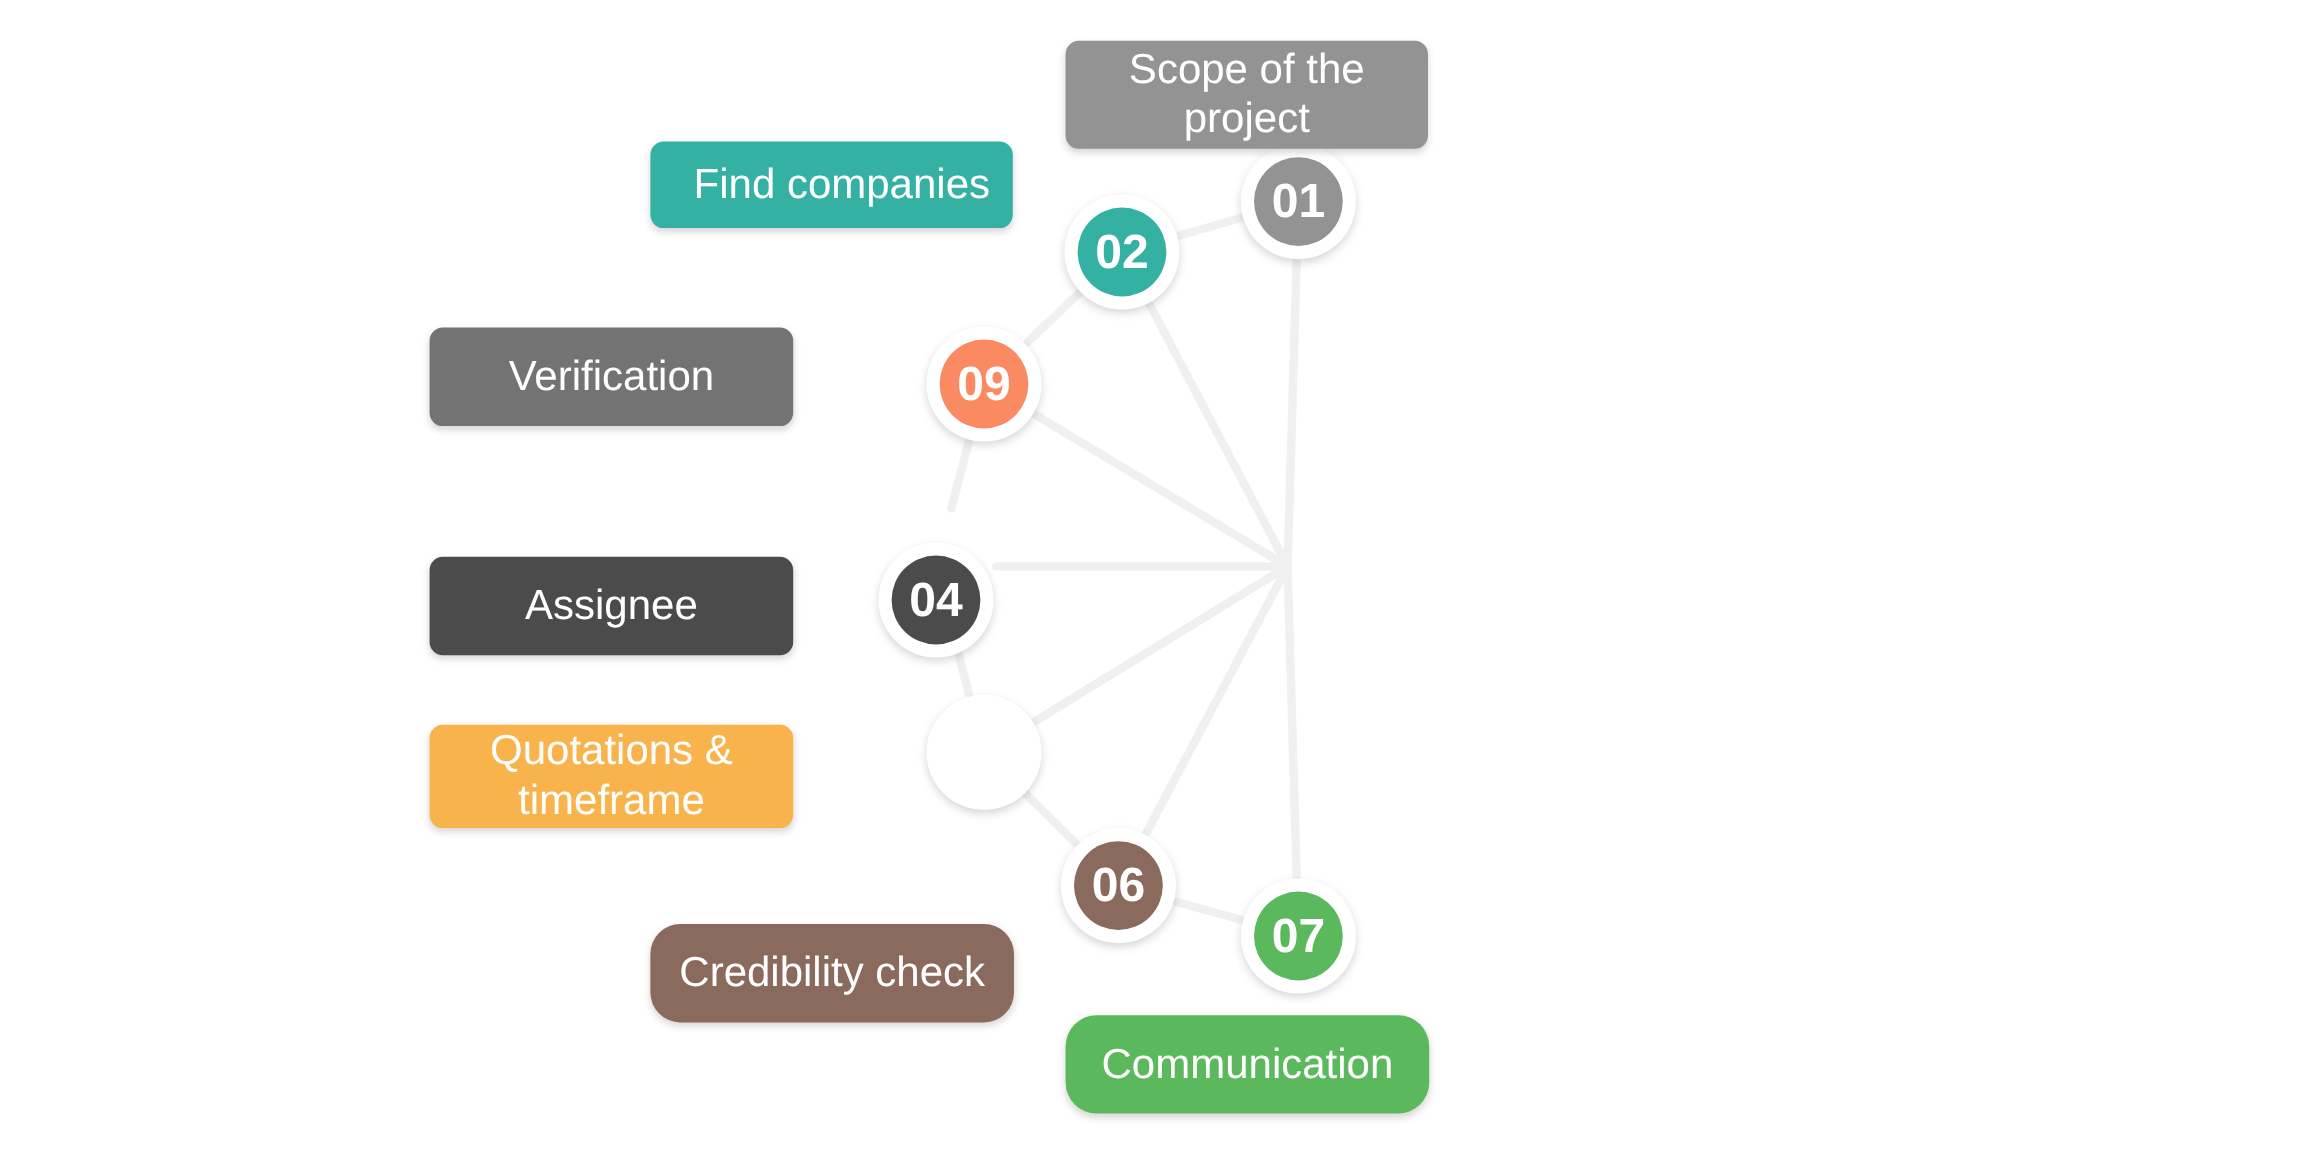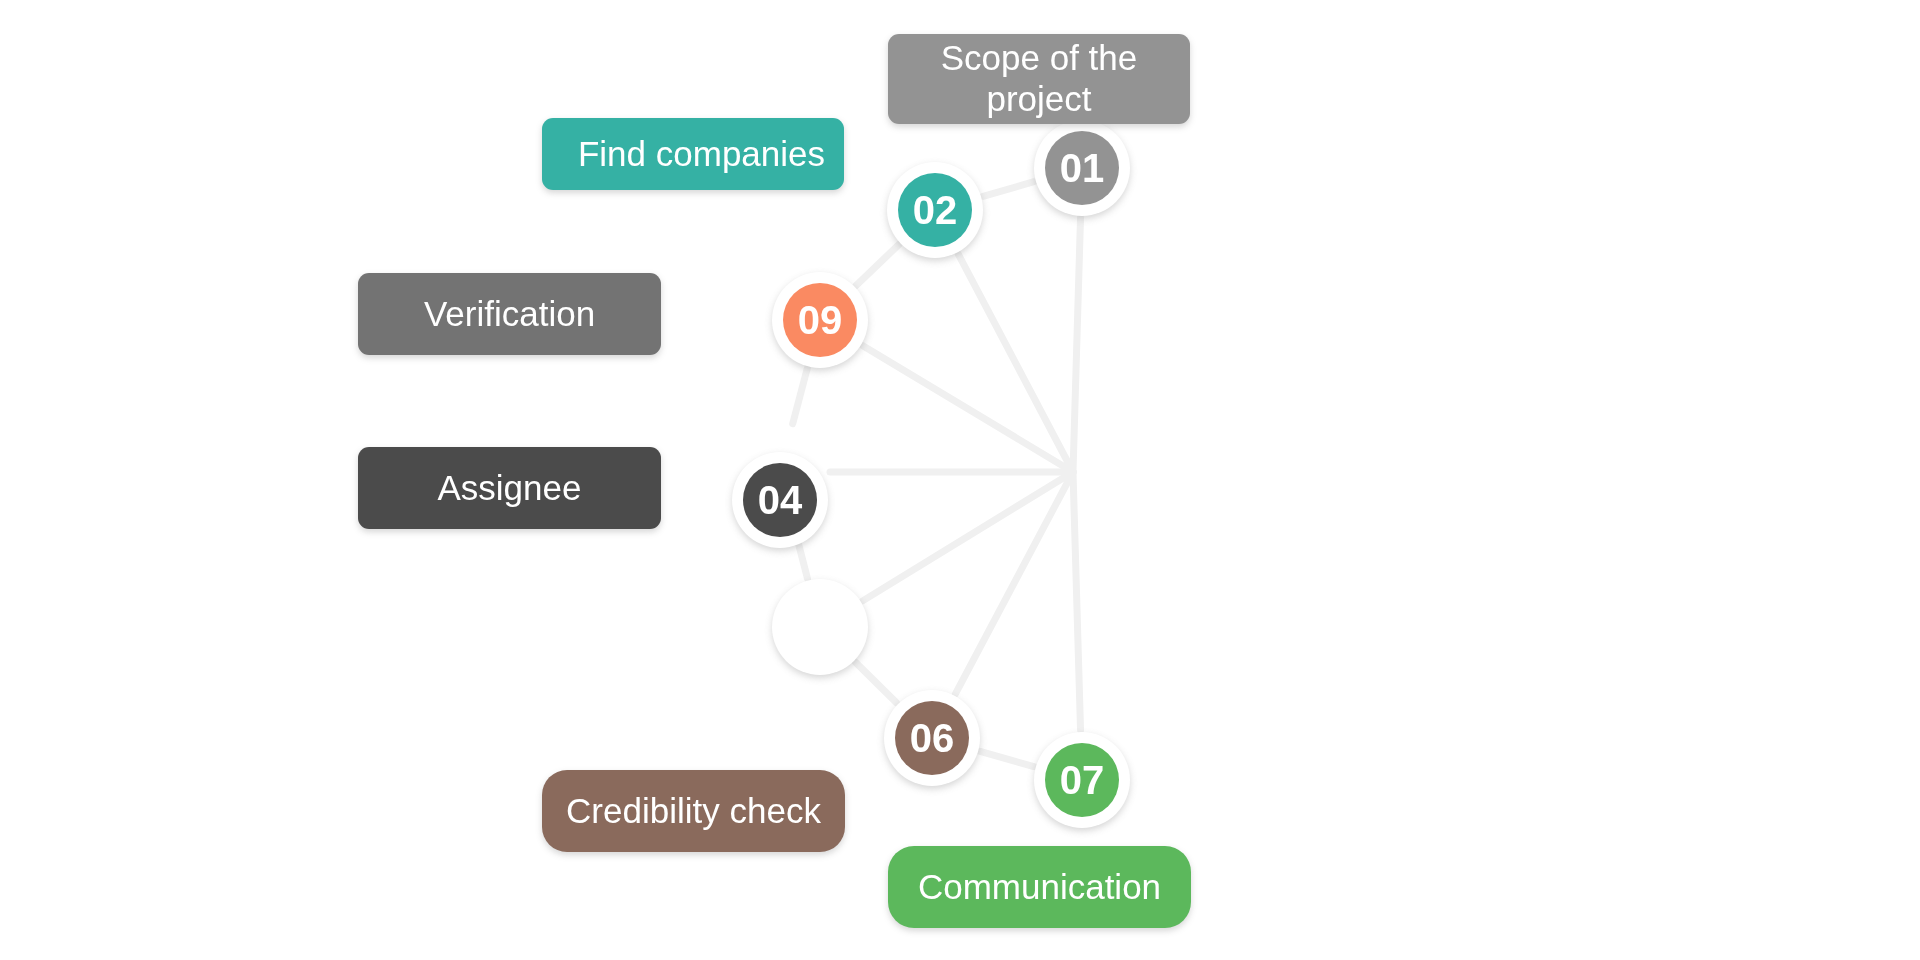--- a/index.html
+++ b/index.html
@@ -108,17 +108,18 @@
   <div class="node" id="node-06" style="left: 932px; top: 738px;">
     <div class="disc" style="background: rgb(138, 106, 92); text-align: center;">06</div>
   </div>
   <div class="node" id="node-07" style="left: 1082px; top: 780px;">
     <div class="disc" style="background: rgb(92, 184, 92);">07</div>
   </div>
 
   <div class="label" id="label-0" style="left: 888px; top: 34px; width: 302px; height: 90px; background: rgb(147, 147, 147);">Scope of the<br>project</div>
   <div class="label" id="label-1" style="left: 542px; top: 118px; width: 302px; height: 72px; background: rgb(53, 177, 164); padding-left: 31px;">Find companies</div>
   <div class="label" id="label-2" style="left: 358px; top: 273px; width: 303px; height: 82px; background: #737373;">Verification</div>
-  <div class="label" id="label-3" style="left: 358px; top: 447px; width: 303px; height: 82px; background: rgb(75, 75, 75);">Assignee</div>
+  <div class="label" id="label-3" style="left: 358px; top: 464px; width: 303px; height: 82px; background: rgb(75, 75, 75);">Assignee</div>
+  <div class="label" id="label-4" style="left: 358px; top: 604px; width: 303px; height: 86px; background: rgb(249, 179, 76);">Quotations &amp;<br>timeframe</div>
   <div class="label" id="label-5" style="left: 542px; top: 770px; width: 303px; height: 82px; background: rgb(138, 106, 92); border-radius: 25px;">Credibility check</div>
   <div class="label" id="label-6" style="left: 888px; top: 846px; width: 303px; height: 82px; background: rgb(92, 184, 92); border-radius: 26px;">Communication</div>
 
 </div>
 
 </body></html>

